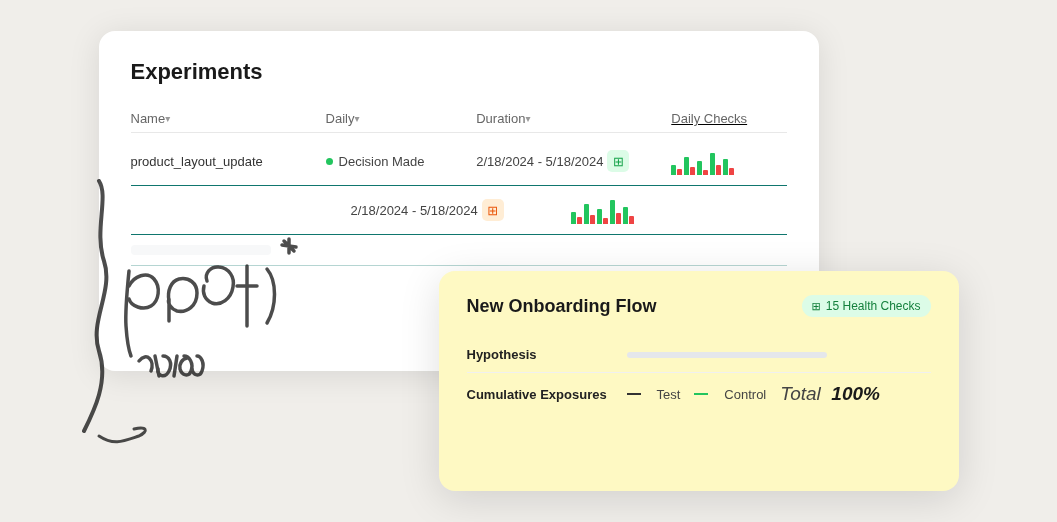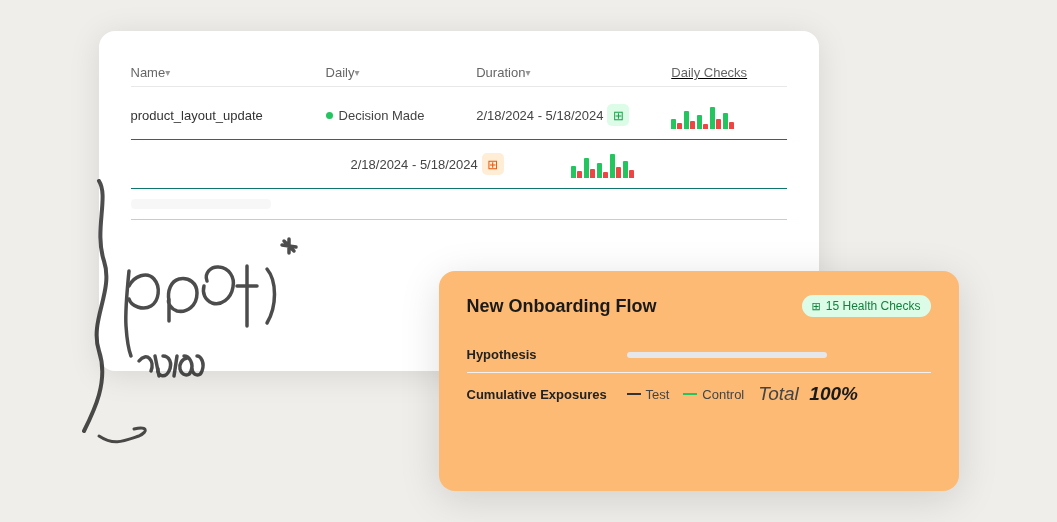--- a/index.html
+++ b/index.html
@@ -147,21 +147,21 @@
     .bar-green { background: #22c55e; }
     .bar-red { background: #ef4444; }
 
     
     .detail-card {
       position: absolute;
       bottom: 0;
       right: 0;
       width: 520px;
       height: 220px;
-      background: #fdba74;
+      background: #fef9c3;
       border-radius: 16px;
       box-shadow: 0 8px 40px rgba(0,0,0,0.13);
       padding: 24px 28px;
     }
 
     .detail-header {
       display: flex;
       align-items: center;
       justify-content: space-between;
       margin-bottom: 20px;
@@ -225,21 +225,21 @@
       display: flex;
       align-items: center;
       gap: 14px;
       font-size: 13px;
       color: #444;
     }
 
     .legend-item {
       display: flex;
       align-items: center;
-      gap: 5px;
+      gap: 16px;
     }
 
     .legend-dash {
       width: 14px;
       height: 2px;
       background: #333;
     }
 
     .legend-dash-green {
       width: 14px;
@@ -268,20 +268,21 @@
       pointer-events: none;
       opacity: 0.85;
     }
   </style>
 </head>
 <body>
 
 <div class="scene">
 
   <div class="experiments-card">
+    <h1 class="page-title">Experiments</h1>
 
     <div class="table-header">
       <div class="col-name">
         <span class="th">
           <span>Name</span>
           <span class="sort-icon">▾</span>
         </span>
       </div>
       <div class="col-status">
         <span class="th">

